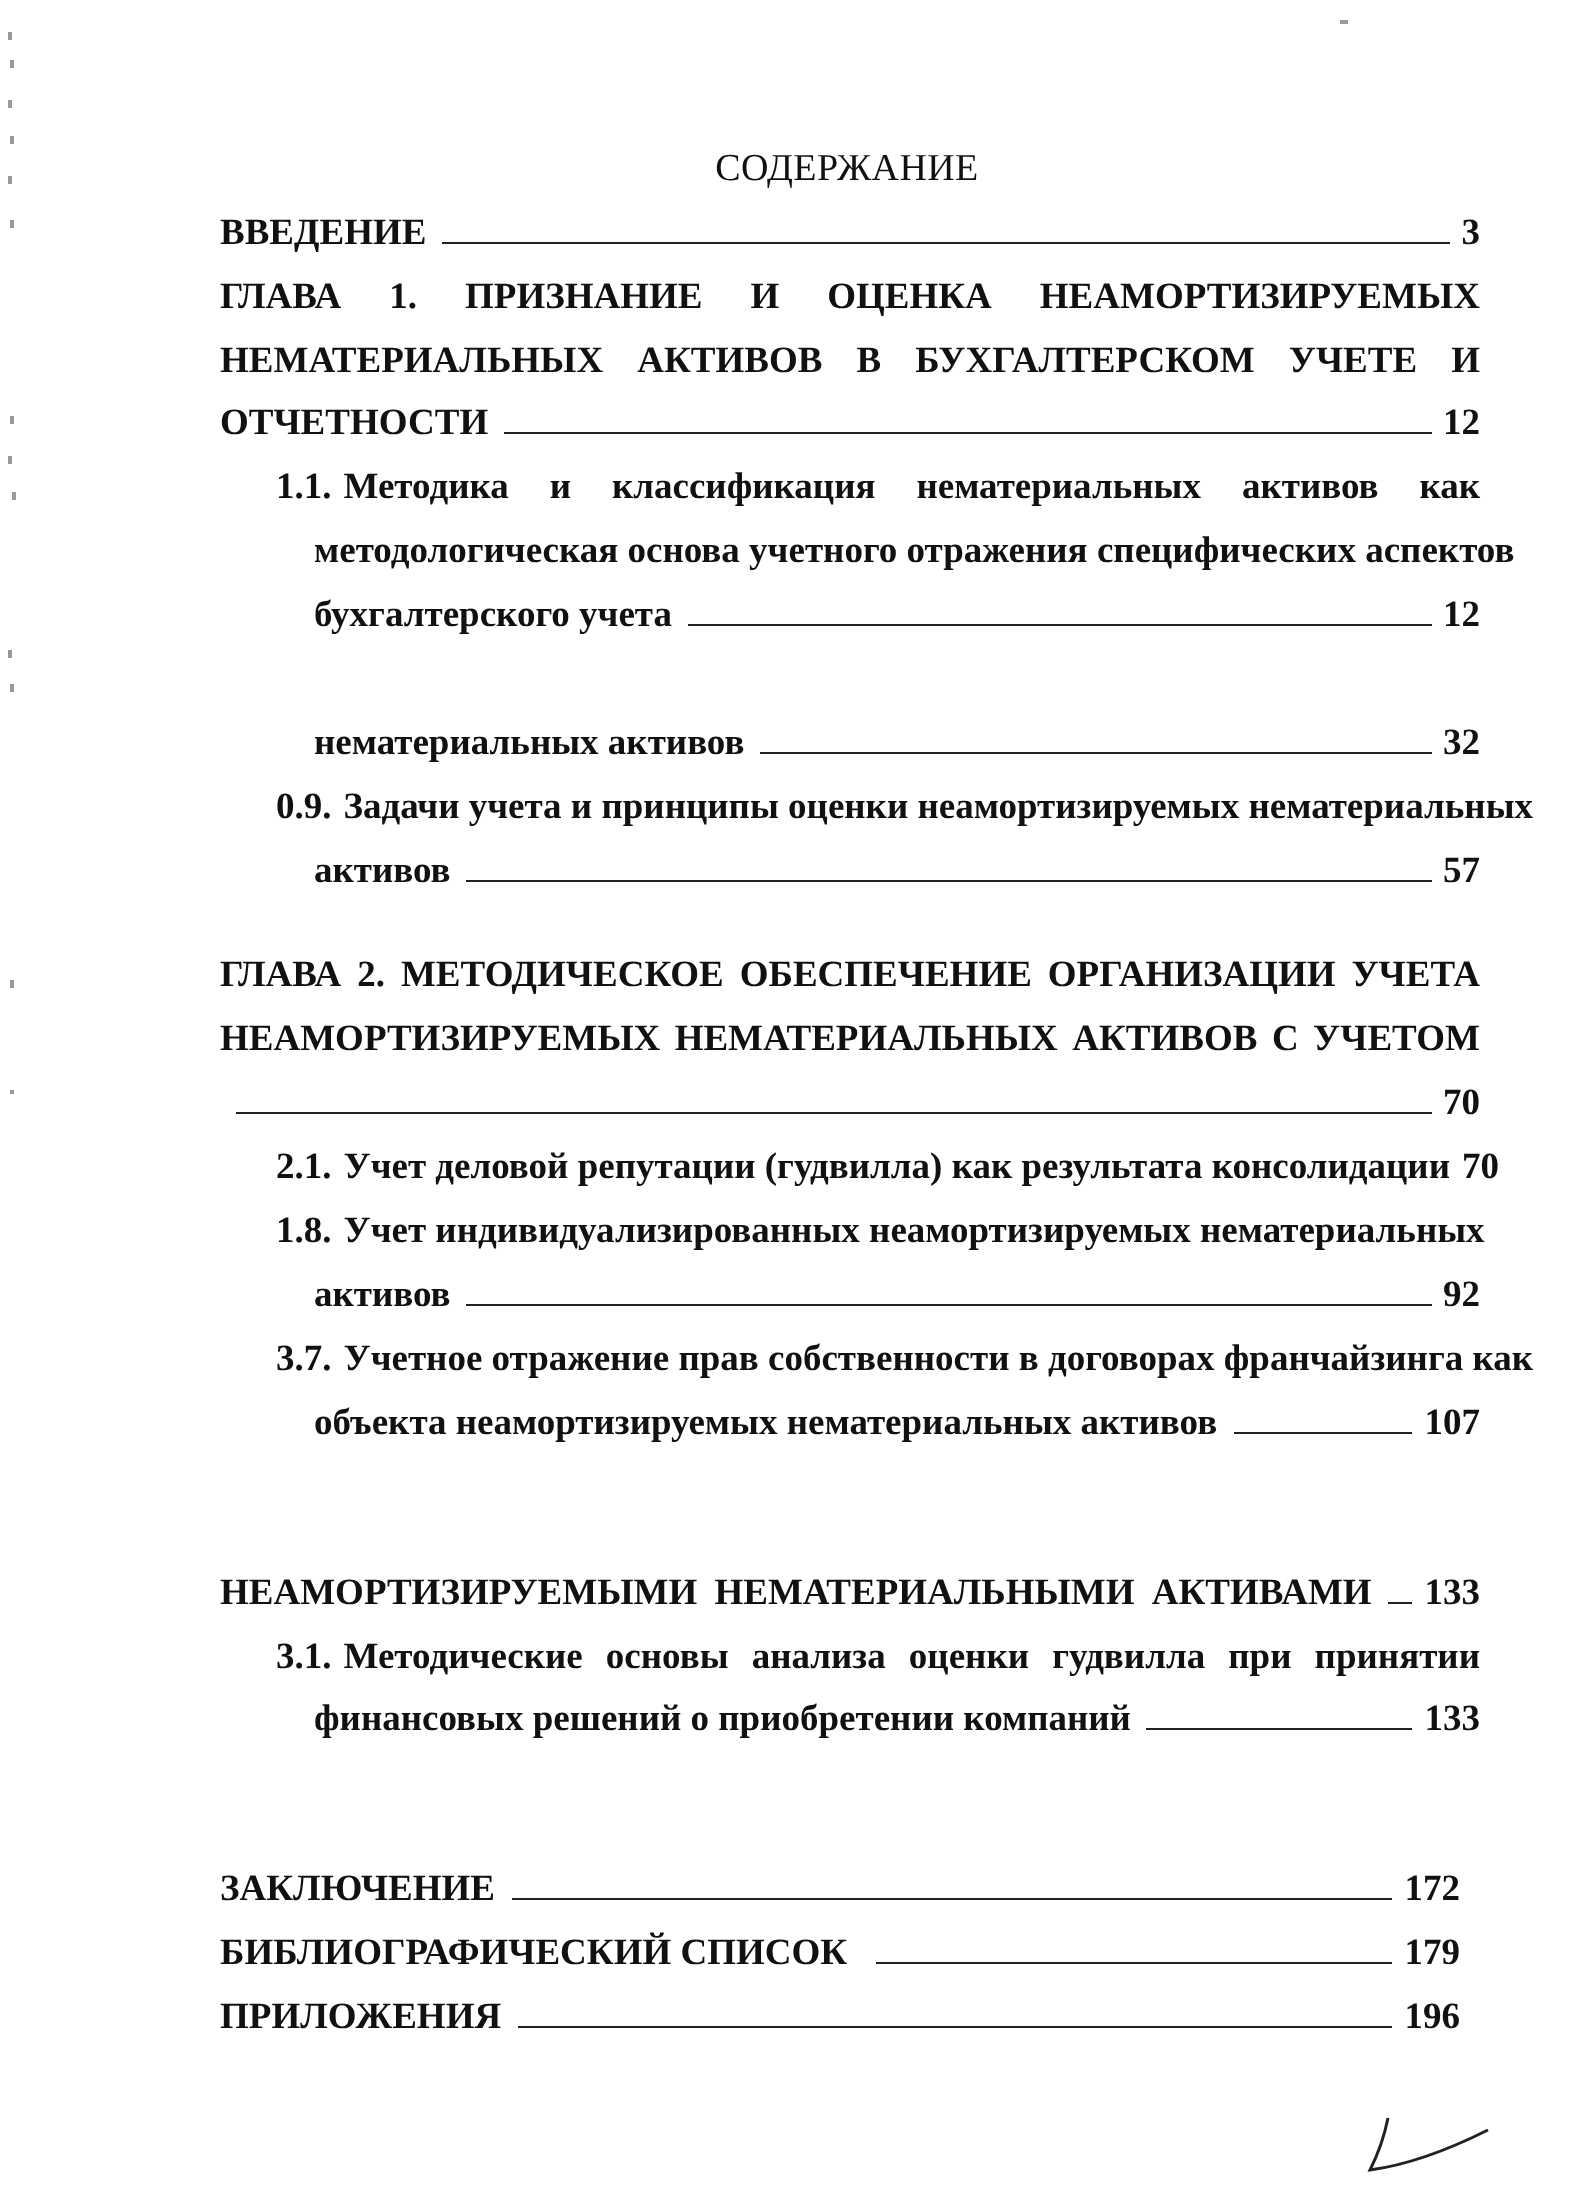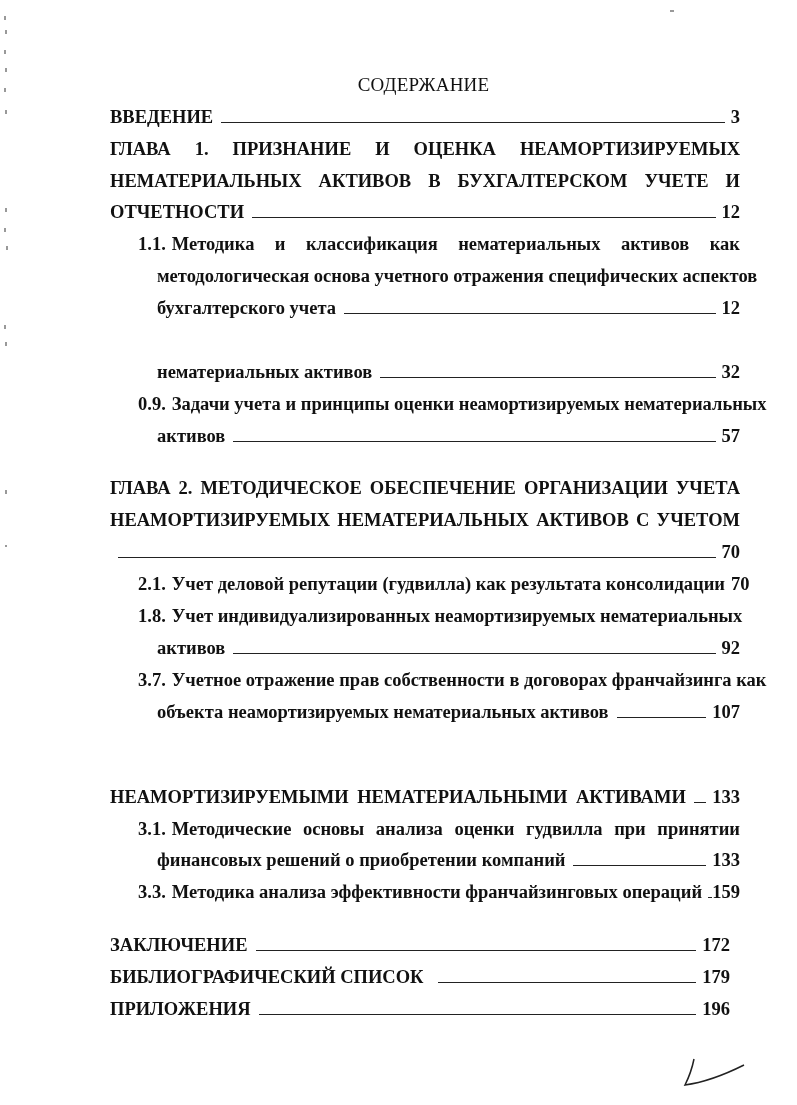--- a/index.html
+++ b/index.html
@@ -112,26 +112,20 @@
   <div class="line sub" style="top:818px">
     <span class="num">3.1.</span>
     <span class="fill just">Методические основы анализа оценки гудвилла при принятии</span>
   </div>
   <div class="line cont" style="top:849px">
     <span class="txt">финансовых решений о приобретении компаний</span>
     <span class="leader"></span>
     <span class="pg">133</span>
   </div>
 
-  <div class="line sub" style="top:881px">
-    <span class="num">3.3.</span>
-    <span class="txt">Методика анализа эффективности франчайзинговых операций</span>
-    <span class="leader" style="margin-left:6px;margin-right:0"></span>
-    <span class="pg">159</span>
-  </div>
 
   <div class="line" style="top:934px; width:620px">
     <span class="txt">ЗАКЛЮЧЕНИЕ</span>
     <span class="leader"></span>
     <span class="pg">172</span>
   </div>
   <div class="line" style="top:966px; width:620px">
     <span class="txt">БИБЛИОГРАФИЧЕСКИЙ СПИСОК</span>
     <span class="leader" style="margin-left:14px"></span>
     <span class="pg">179</span>

